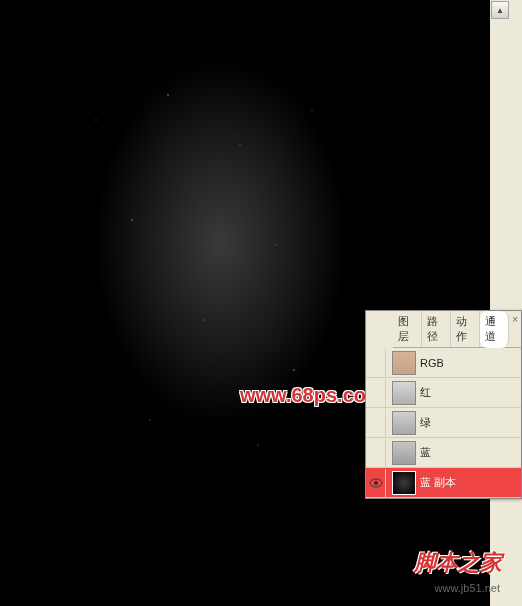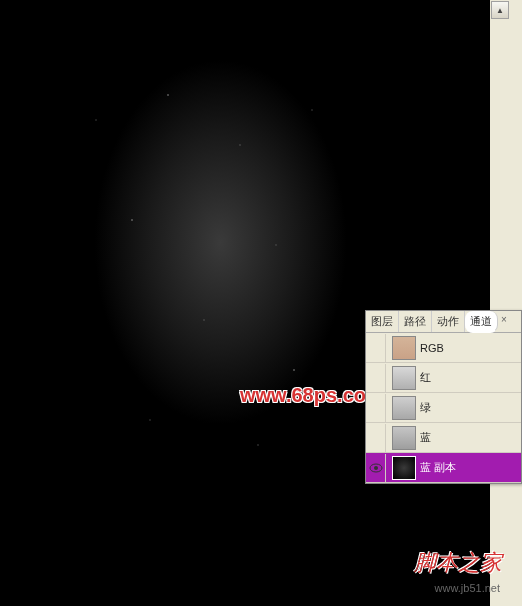--- a/index.html
+++ b/index.html
@@ -61,21 +61,21 @@
       font-size: 20px;
       font-weight: bold;
       text-shadow: -1px -1px 0 #fff, 1px -1px 0 #fff, -1px 1px 0 #fff, 1px 1px 0 #fff;
       font-family: Arial, sans-serif;
     }
     .watermark2 {
       position: absolute;
       bottom: 28px; right: 20px;
       color: #d63333;
       font-size: 22px;
-      font-weight: normal;
+      font-weight: bold;
       font-style: italic;
       text-shadow: 1px 1px 0 #fff, -1px -1px 0 #fff;
       font-family: "KaiTi", serif;
     }
     .watermark2-sub {
       position: absolute;
       bottom: 12px; right: 22px;
       color: #666;
       font-size: 11px;
       font-family: Arial, sans-serif;
@@ -87,20 +87,21 @@
       width: 157px;
       background: #ece9d8;
       border: 1px solid #888;
       box-shadow: 1px 1px 3px rgba(0,0,0,0.3);
     }
     .panel-tabs {
       display: flex;
       background: #ece9d8;
       border-bottom: 1px solid #aaa;
       font-size: 11px;
+      margin-left: 27px;
     }
     .tab {
       padding: 3px 5px;
       color: #333;
       border-right: 1px solid #ccc;
       cursor: pointer;
     }
     .tab.active {
       background: #fff;
       border-bottom: 1px solid #fff;
@@ -118,21 +119,21 @@
     .channel-row {
       display: flex;
       align-items: center;
       height: 30px;
       border-bottom: 1px solid #d0ccc0;
       font-size: 11px;
       color: #222;
       cursor: pointer;
     }
     .channel-row.selected {
-      background: #a21caf;
+      background: #ef4444;
       color: #fff;
     }
     .vis-toggle {
       width: 20px; height: 28px;
       border-right: 1px solid #d0ccc0;
       display: flex;
       align-items: center; justify-content: center;
     }
     .eye-icon {
       width: 14px; height: 10px;

